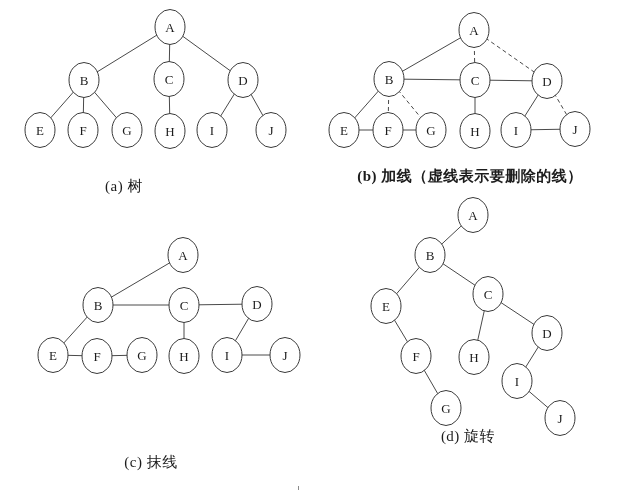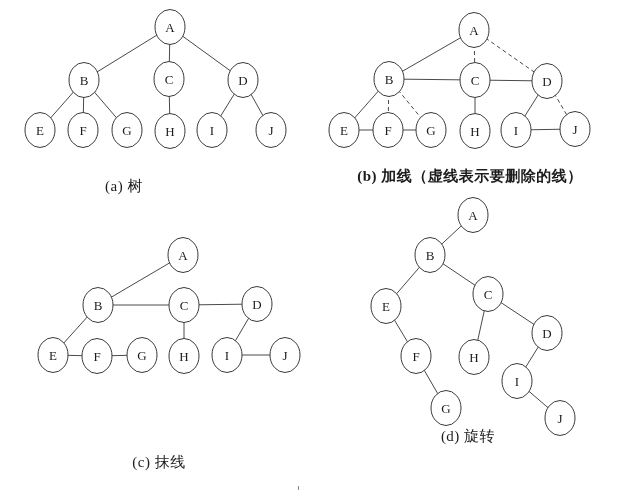--- a/index.html
+++ b/index.html
@@ -172,17 +172,17 @@
         <text x="517" y="385.5" text-anchor="middle" class="node-label">I</text>
         <ellipse cx="446" cy="408" rx="15" ry="17.5" fill="#ffffff" stroke="#3a3a3a" stroke-width="1"></ellipse>
         <text x="446" y="412.5" text-anchor="middle" class="node-label">G</text>
         <ellipse cx="560" cy="418" rx="15" ry="17.5" fill="#ffffff" stroke="#3a3a3a" stroke-width="1"></ellipse>
         <text x="560" y="422.5" text-anchor="middle" class="node-label">J</text>
       </g>
     </svg>
 
   <div class="caption" style="left: 124px; top: 186px;">(a) 树</div>
   <div class="caption" style="left: 470px; top: 176px; font-weight: bold;">(b) 加线（虚线表示要删除的线）</div>
-  <div class="caption" style="left: 159px; top: 462px; text-align: center;">(c) 抹线</div>
+  <div class="caption" style="left: 151px; top: 462px; text-align: center;">(c) 抹线</div>
   <div class="caption" style="left: 468px; top: 436px;">(d) 旋转</div>
 
   <div class="stray-mark" style="left: 298px; top: 486px;"></div>
 </div>
 
 </body></html>

